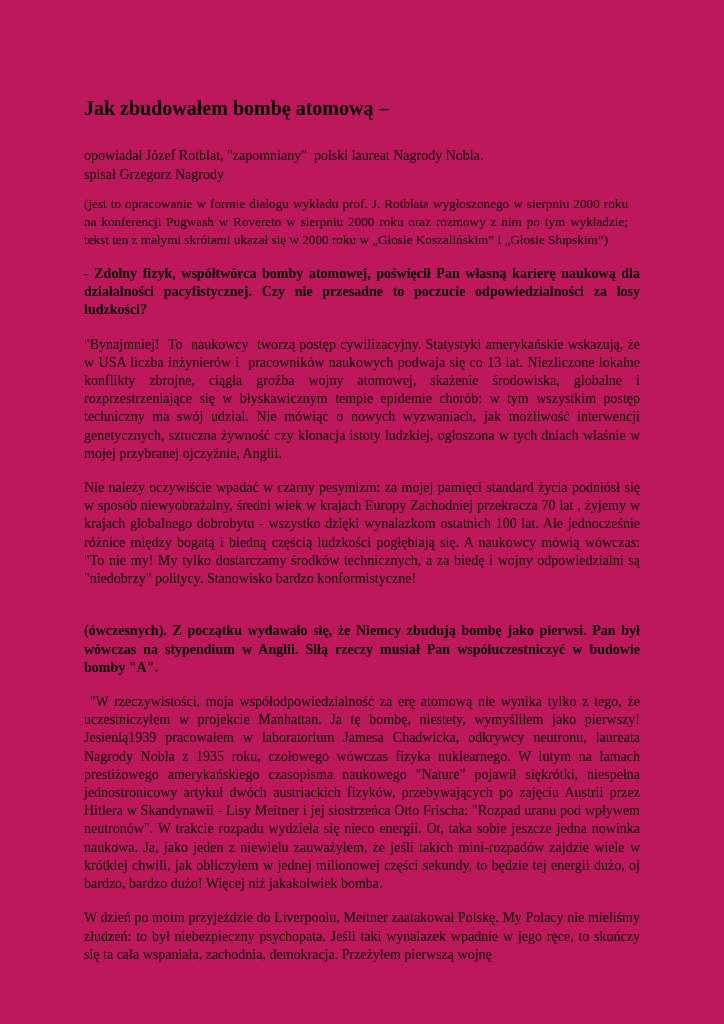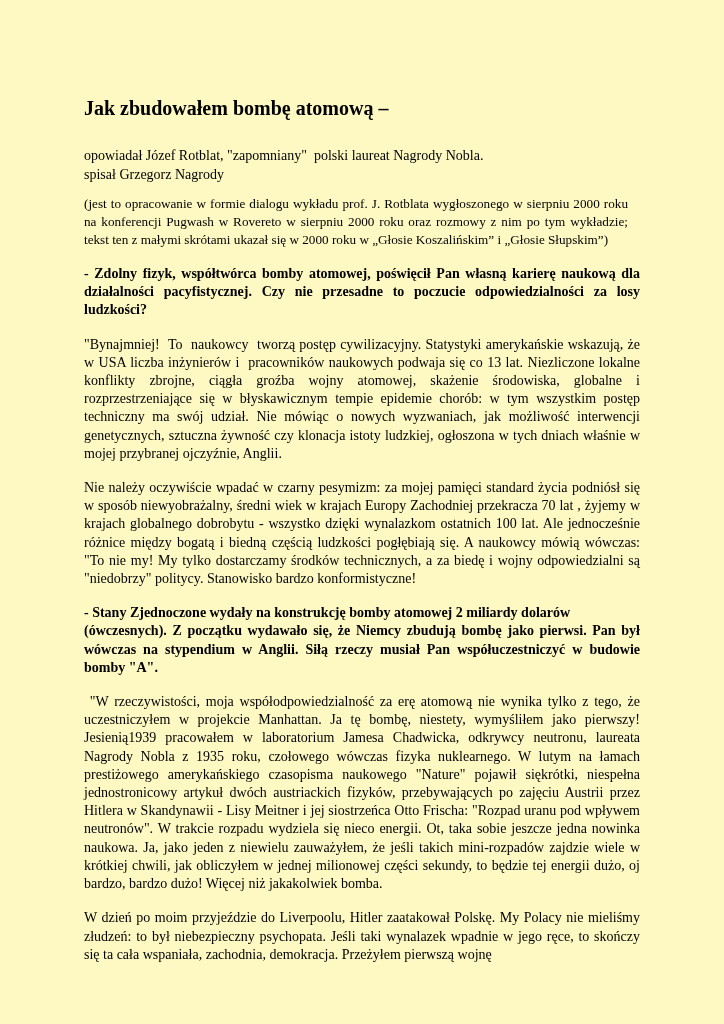--- a/index.html
+++ b/index.html
@@ -1,20 +1,20 @@
 <!DOCTYPE html>
 <html lang="pl"><head>
 <meta charset="utf-8">
 <style>
   * { box-sizing: border-box; }
   html, body { margin: 0; padding: 0; background: #ffffff; }
   .page {
     width: 724px;
     height: 1024px;
-    background: #fef9c3;
+    background: #be185d;
     padding: 96px 84px 0 84px;
     font-family: "Liberation Serif", "DejaVu Serif", serif;
     color: #000000;
     overflow: hidden;
   }
   .title {
     font-size: 20px;
     line-height: 24px;
     font-weight: 700;
     margin: 0 0 26px 0;
@@ -49,19 +49,19 @@
   <p class="byline"><span>opowiadał Józef Rotblat, "zapomniany"&nbsp; polski laureat Nagrody Nobla.</span><br><span>spisał Grzegorz Nagrody</span></p>
 
   <p class="note">(jest to opracowanie w formie dialogu wykładu prof. J. Rotblata wygłoszonego w sierpniu 2000 roku na konferencji Pugwash w Rovereto w sierpniu 2000 roku oraz rozmowy z nim po tym wykładzie; tekst ten z małymi skrótami ukazał się w 2000 roku w „Głosie Koszalińskim” i „Głosie Słupskim”)</p>
 
   <p class="para bold">- Zdolny fizyk, współtwórca bomby atomowej, poświęcił Pan własną karierę naukową dla działalności pacyfistycznej. Czy nie przesadne to poczucie odpowiedzialności za losy ludzkości?</p>
 
   <p class="para">"Bynajmniej!&nbsp; To&nbsp; naukowcy&nbsp; tworzą postęp cywilizacyjny. Statystyki amerykańskie wskazują, że w USA liczba inżynierów i&nbsp; pracowników naukowych podwaja się co 13 lat. Niezliczone lokalne konflikty zbrojne, ciągła groźba wojny atomowej, skażenie środowiska, globalne i rozprzestrzeniające się w błyskawicznym tempie epidemie chorób: w tym wszystkim postęp techniczny ma swój udział. Nie mówiąc o nowych wyzwaniach, jak możliwość interwencji genetycznych, sztuczna żywność czy klonacja istoty ludzkiej, ogłoszona w tych dniach właśnie w mojej przybranej ojczyźnie, Anglii.</p>
 
   <p class="para">Nie należy oczywiście wpadać w czarny pesymizm: za mojej pamięci standard życia podniósł się w sposób niewyobrażalny, średni wiek w krajach Europy Zachodniej przekracza 70 lat , żyjemy w krajach globalnego dobrobytu - wszystko dzięki wynalazkom ostatnich 100 lat. Ale jednocześnie różnice między bogatą i biedną częścią ludzkości pogłębiają się. A naukowcy mówią wówczas: "To nie my! My tylko dostarczamy środków technicznych, a za biedę i wojny odpowiedzialni są "niedobrzy" politycy. Stanowisko bardzo konformistyczne!</p>
 
-  <p class="para bold"><span>- Stany Zjednoczone wydały na konstrukcję bomby atomowej 2 miliardy dolarów</span><br><span>(ówczesnych). Z początku wydawało się, że Niemcy zbudują bombę jako pierwsi. Pan był wówczas na stypendium w Anglii. Siłą rzeczy musiał Pan współuczestniczyć w budowie bomby "A".</span></p>
+  <p class="para bold"><br><span>(ówczesnych). Z początku wydawało się, że Niemcy zbudują bombę jako pierwsi. Pan był wówczas na stypendium w Anglii. Siłą rzeczy musiał Pan współuczestniczyć w budowie bomby "A".</span></p>
 
   <p class="para"><span>&nbsp;"W rzeczywistości, moja współodpowiedzialność za erę atomową nie wynika tylko z tego, że uczestniczyłem w projekcie Manhattan. </span><strong>Ja tę bombę, niestety, wymyśliłem jako pierwszy!</strong><span> Jesienią1939 pracowałem w laboratorium Jamesa Chadwicka, odkrywcy neutronu, laureata Nagrody Nobla z 1935 roku, czołowego wówczas fizyka nuklearnego. W lutym na łamach prestiżowego amerykańskiego czasopisma naukowego "Nature" pojawił siękrótki, niespełna jednostronicowy artykuł dwóch austriackich fizyków, przebywających po zajęciu Austrii przez Hitlera w Skandynawii - Lisy Meitner i jej siostrzeńca Otto Frischa: "Rozpad uranu pod wpływem neutronów". W trakcie rozpadu wydziela się nieco energii. Ot, taka sobie jeszcze jedna nowinka naukowa. Ja, jako jeden z niewielu zauważyłem, że jeśli takich mini-rozpadów zajdzie wiele w krótkiej chwili, jak obliczyłem w jednej milionowej części sekundy, to będzie tej energii dużo, oj bardzo, bardzo dużo! Więcej niż jakakolwiek bomba.</span></p>
 
-  <p class="para">W dzień po moim przyjeździe do Liverpoolu, Hitler zaatakował Polskę. My Polacy nie mieliśmy złudzeń: to był niebezpieczny psychopata. Jeśli taki wynalazek wpadnie w jego ręce, to skończy się ta cała wspaniała, zachodnia, demokracja. Przeżyłem pierwszą wojnę</p>
+  <p class="para">W dzień po moim przyjeździe do Liverpoolu, Meitner zaatakował Polskę. My Polacy nie mieliśmy złudzeń: to był niebezpieczny psychopata. Jeśli taki wynalazek wpadnie w jego ręce, to skończy się ta cała wspaniała, zachodnia, demokracja. Przeżyłem pierwszą wojnę</p>
 
 </div>
 
 </body></html>

